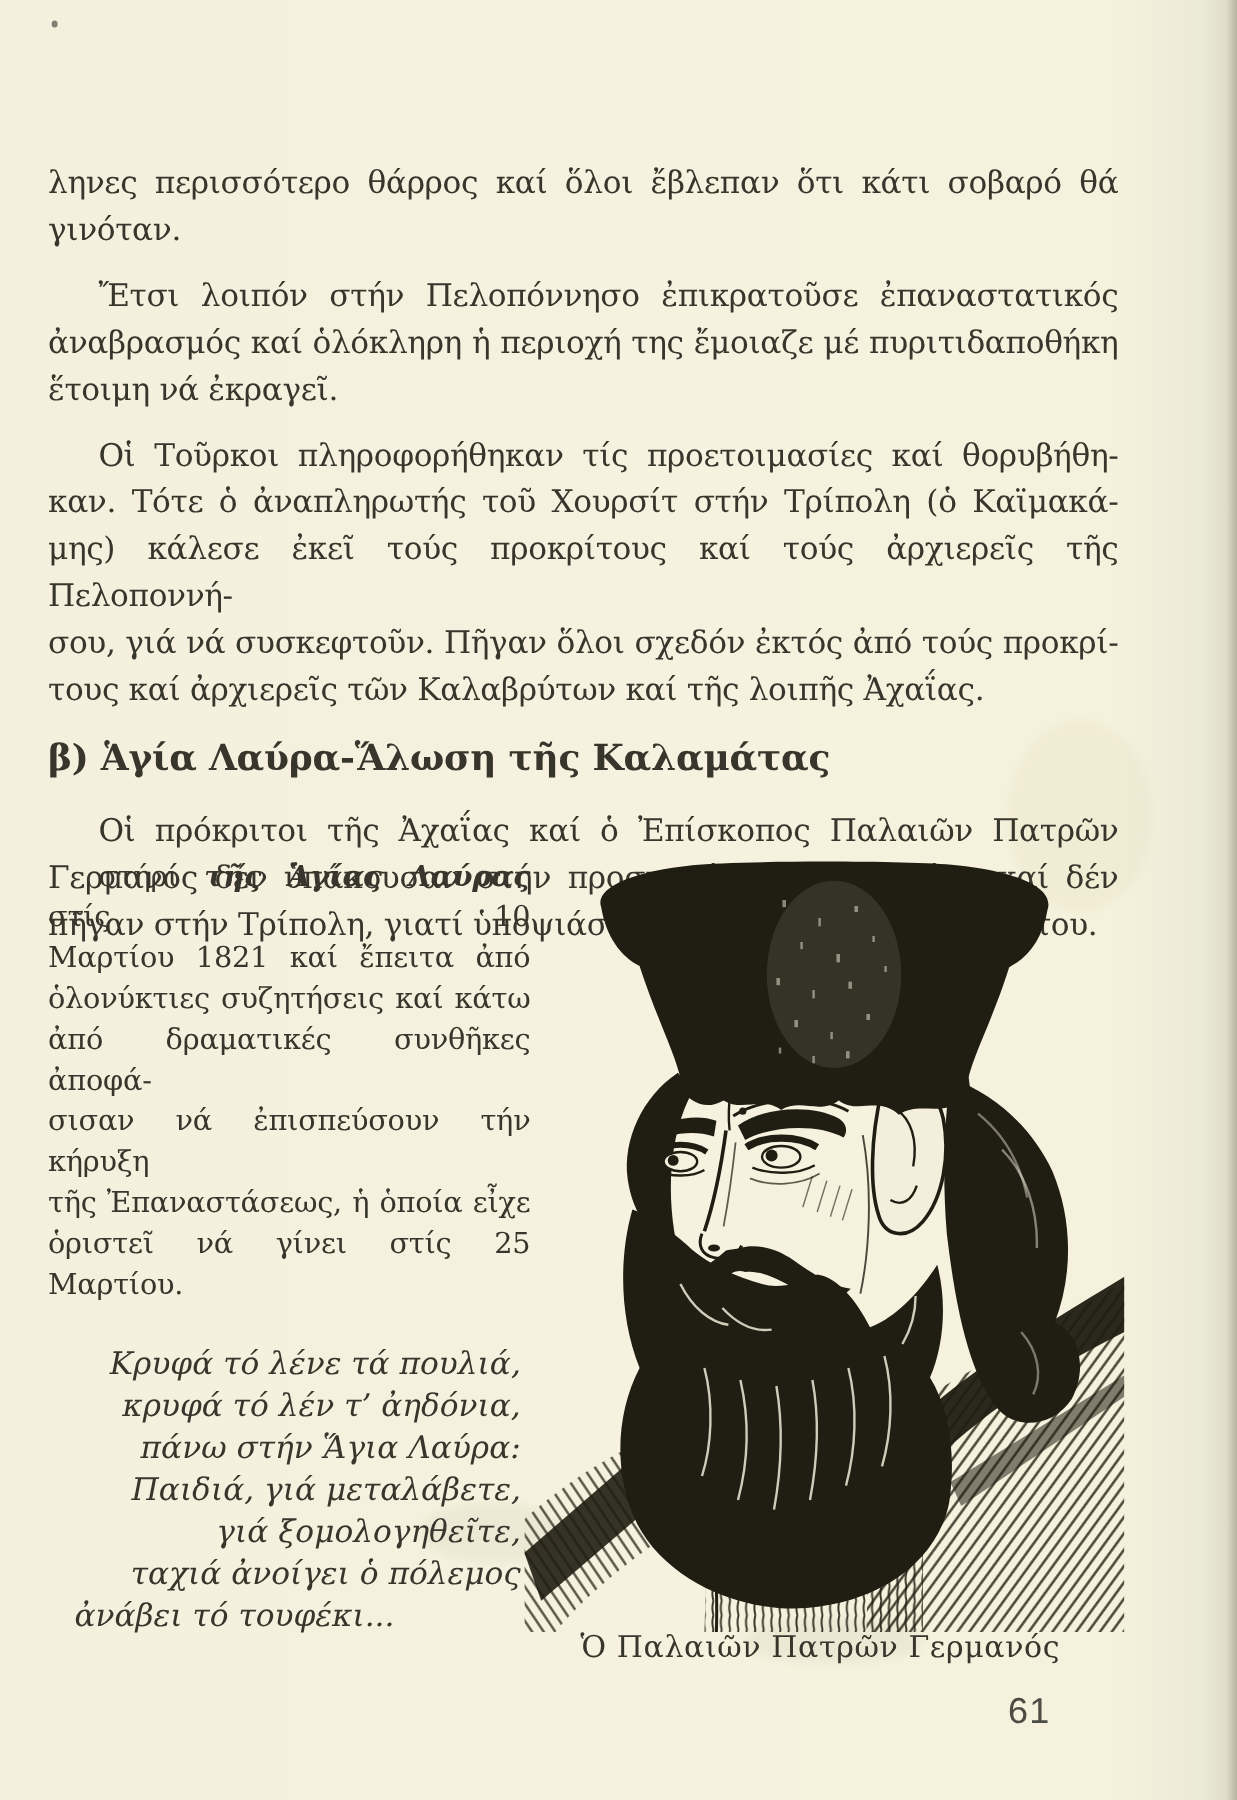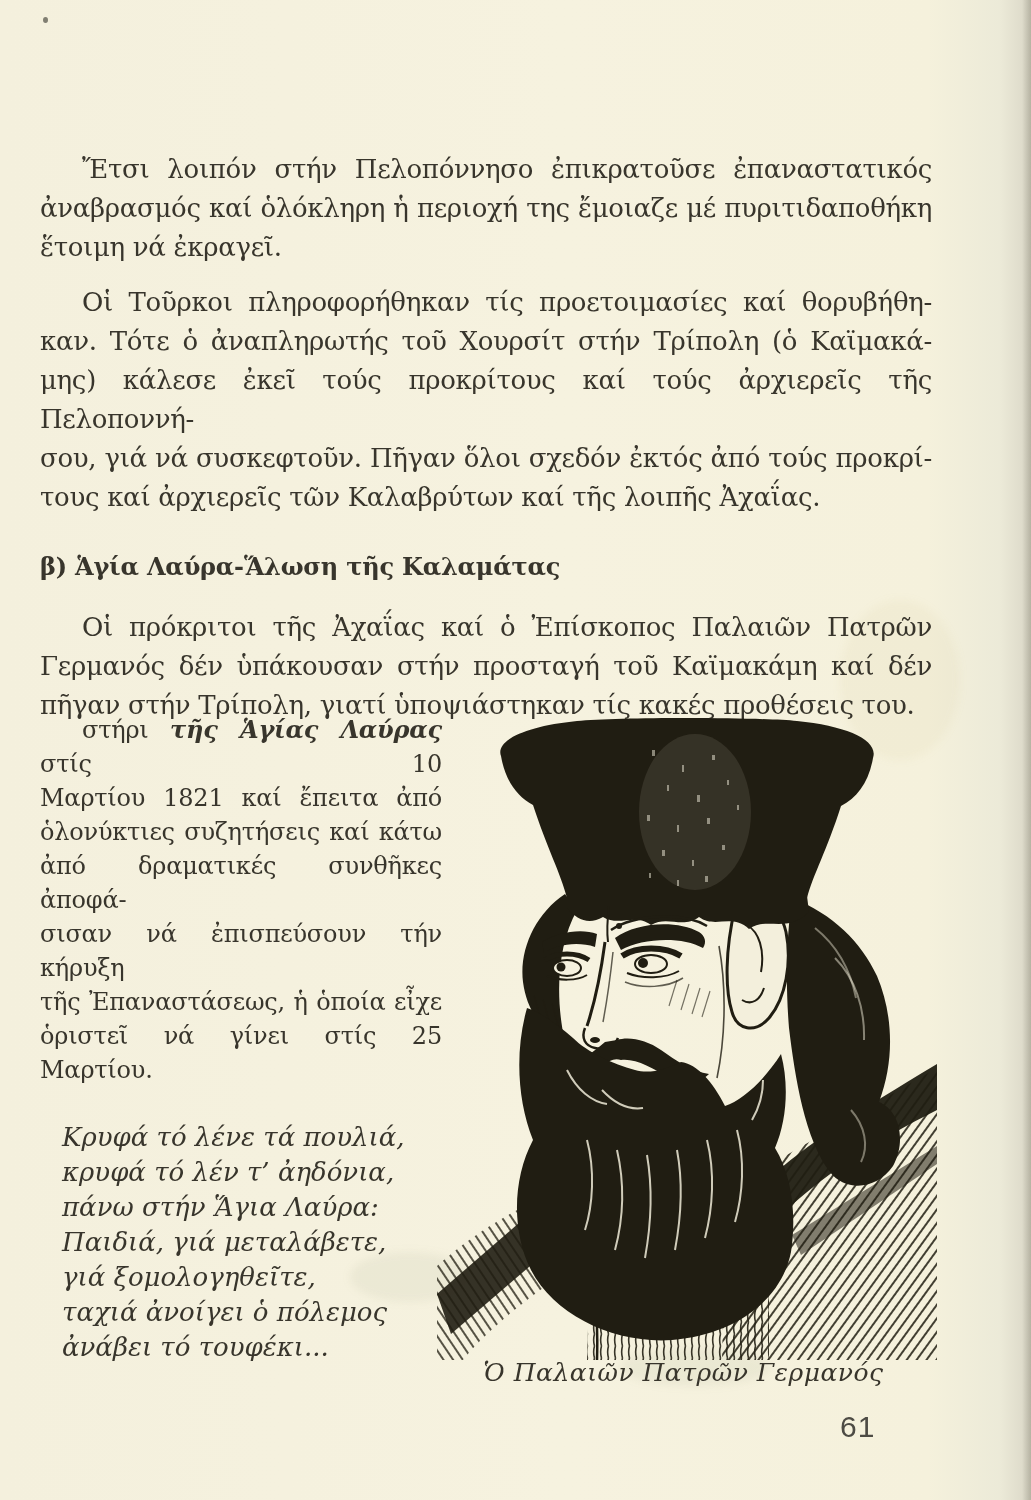--- a/index.html
+++ b/index.html
@@ -4,47 +4,51 @@
 <style>
   html,body{margin:0;padding:0;background:#efecd9;}
   .page{position:relative;width:1031px;height:1500px;overflow:hidden;
     background:linear-gradient(90deg,#f4f0dd 0%,#f6f2df 55%,#f5f1dc 90%,#ecead8 97%,#d9d6c6 100%);
     font-family:"DejaVu Serif", serif;color:#38352c;}
   .top-block{position:absolute;left:40px;top:134px;width:892px;}
   .body-para{font-size:26px;line-height:39px;letter-spacing:-0.3px;margin:0;}
   .tline{text-align:justify;text-align-last:justify;}
   [data-bind-list] > .tline:last-child{text-align-last:left;}
   .ind > .tline:first-child{text-indent:42px;margin-top:16px;}
-  .heading{font-size:24px;font-weight:700;line-height:36px;margin:32px 0 23px 0;letter-spacing:-0.2px;}
+  .heading{font-size:30px;font-weight:700;line-height:36px;margin:20px 0 23px 0;letter-spacing:-0.2px;}
   .left-col{position:absolute;left:40px;top:697px;width:402px;font-size:24px;line-height:34px;letter-spacing:-0.2px;}
   .bi{font-weight:700;font-style:italic;}
   .poem{position:absolute;left:62px;top:1120px;width:372px;font-size:26px;font-style:italic;line-height:35px;}
-  .poem .tline{text-align:left;text-align-last:auto;}
+  .poem .tline{text-align:right;text-align-last:auto;}
   .figure{position:absolute;left:437px;top:710px;width:500px;height:650px;}
-  .caption{position:absolute;left:430px;top:1358px;width:507px;text-align:center;font-style:italic;font-size:25px;letter-spacing:0.5px;}
+  .caption{position:absolute;left:430px;top:1358px;width:507px;text-align:center;font-size:25px;letter-spacing:0.5px;}
   .pagenum{position:absolute;left:840px;top:1410px;font-family:Liberation Sans, sans-serif;font-size:30px;color:#4d4b44;letter-spacing:1px;}
   .speck{position:absolute;left:43px;top:17px;width:5px;height:6px;background:#5a584e;border-radius:50%;opacity:.75;}
   .smudge{position:absolute;border-radius:50%;filter:blur(4px);}
   .s1{left:350px;top:1252px;width:120px;height:50px;background:rgba(112,122,92,0.07);}
   .s2{left:620px;top:1348px;width:150px;height:38px;background:rgba(112,122,92,0.08);}
   .s3{left:840px;top:600px;width:120px;height:160px;background:rgba(190,170,90,0.06);}
   .edge{position:absolute;right:0;top:0;width:9px;height:100%;
     background:linear-gradient(90deg,rgba(90,88,70,0) 0%,rgba(90,88,70,0.28) 100%);}
 </style>
 </head>
 <body>
 
 <div class="page">
 
   <div class="speck"></div>
   <div class="smudge s1"></div>
   <div class="smudge s2"></div>
   <div class="smudge s3"></div>
 
   <div class="top-block">
+    <div class="body-para" data-bind-list="intro.p1_lines">
+        <div class="tline">ληνες περισσότερο θάρρος καί ὅλοι ἔβλεπαν ὅτι κάτι σοβαρό θά</div>
+        <div class="tline">γινόταν.</div>
+      </div>
     <div class="body-para ind" data-bind-list="intro.p2_lines">
         <div class="tline">Ἔτσι λοιπόν στήν Πελοπόννησο ἐπικρατοῦσε ἐπαναστατικός</div>
         <div class="tline">ἀναβρασμός καί ὁλόκληρη ἡ περιοχή της ἔμοιαζε μέ πυριτιδαποθήκη</div>
         <div class="tline">ἕτοιμη νά ἐκραγεῖ.</div>
       </div>
     <div class="body-para ind" data-bind-list="intro.p3_lines">
         <div class="tline">Οἱ Τοῦρκοι πληροφορήθηκαν τίς προετοιμασίες καί θορυβήθη-</div>
         <div class="tline">καν. Τότε ὁ ἀναπληρωτής τοῦ Χουρσίτ στήν Τρίπολη (ὁ Καϊμακά-</div>
         <div class="tline">μης) κάλεσε ἐκεῖ τούς προκρίτους καί τούς ἀρχιερεῖς τῆς Πελοποννή-</div>
         <div class="tline">σου, γιά νά συσκεφτοῦν. Πῆγαν ὅλοι σχεδόν ἐκτός ἀπό τούς προκρί-</div>

